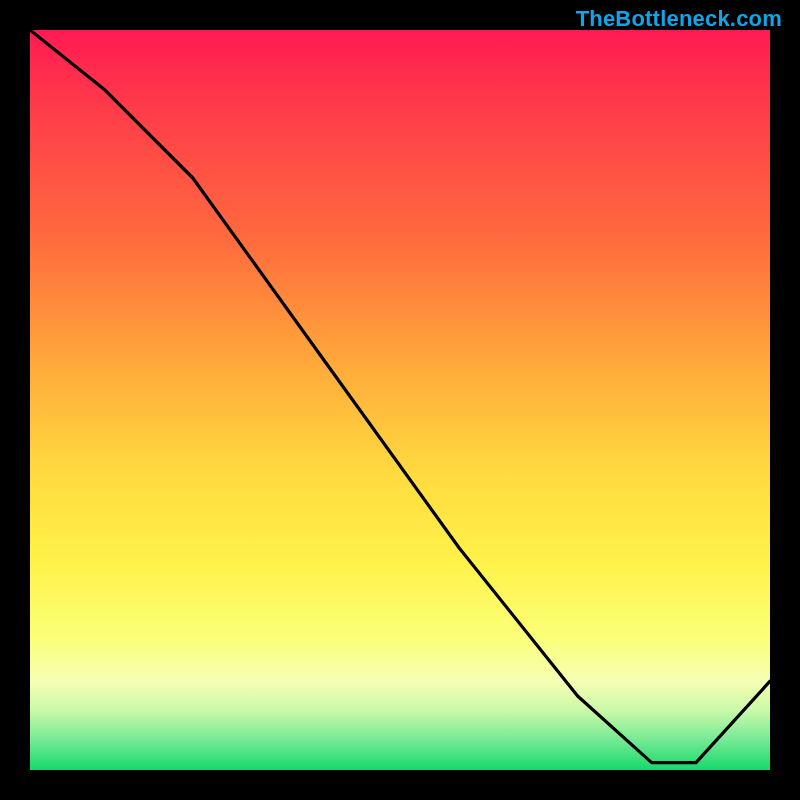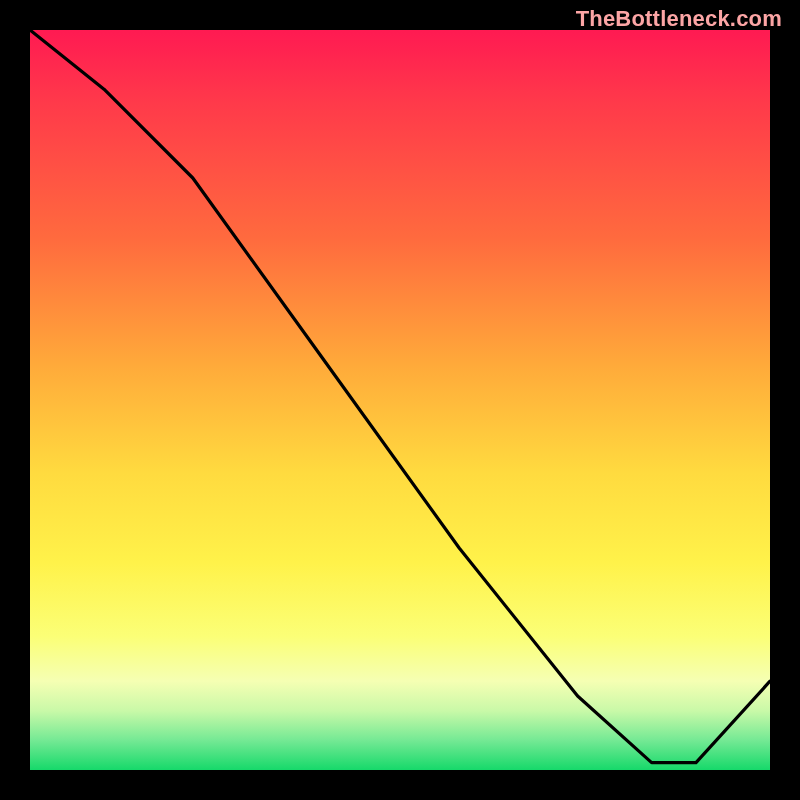--- a/index.html
+++ b/index.html
@@ -14,21 +14,21 @@
   .canvas {
     position: relative;
     width: 800px;
     height: 800px;
     background: #000;
   }
   .attribution {
     position: absolute;
     top: 6px;
     right: 18px;
-    color: #fca5a5;
+    color: #0ea5e9;
     font-size: 22px;
     font-weight: 600;
     letter-spacing: 0.2px;
   }
   
   .plot {
     position: absolute;
     left: 30px;
     top: 30px;
     width: 740px;

